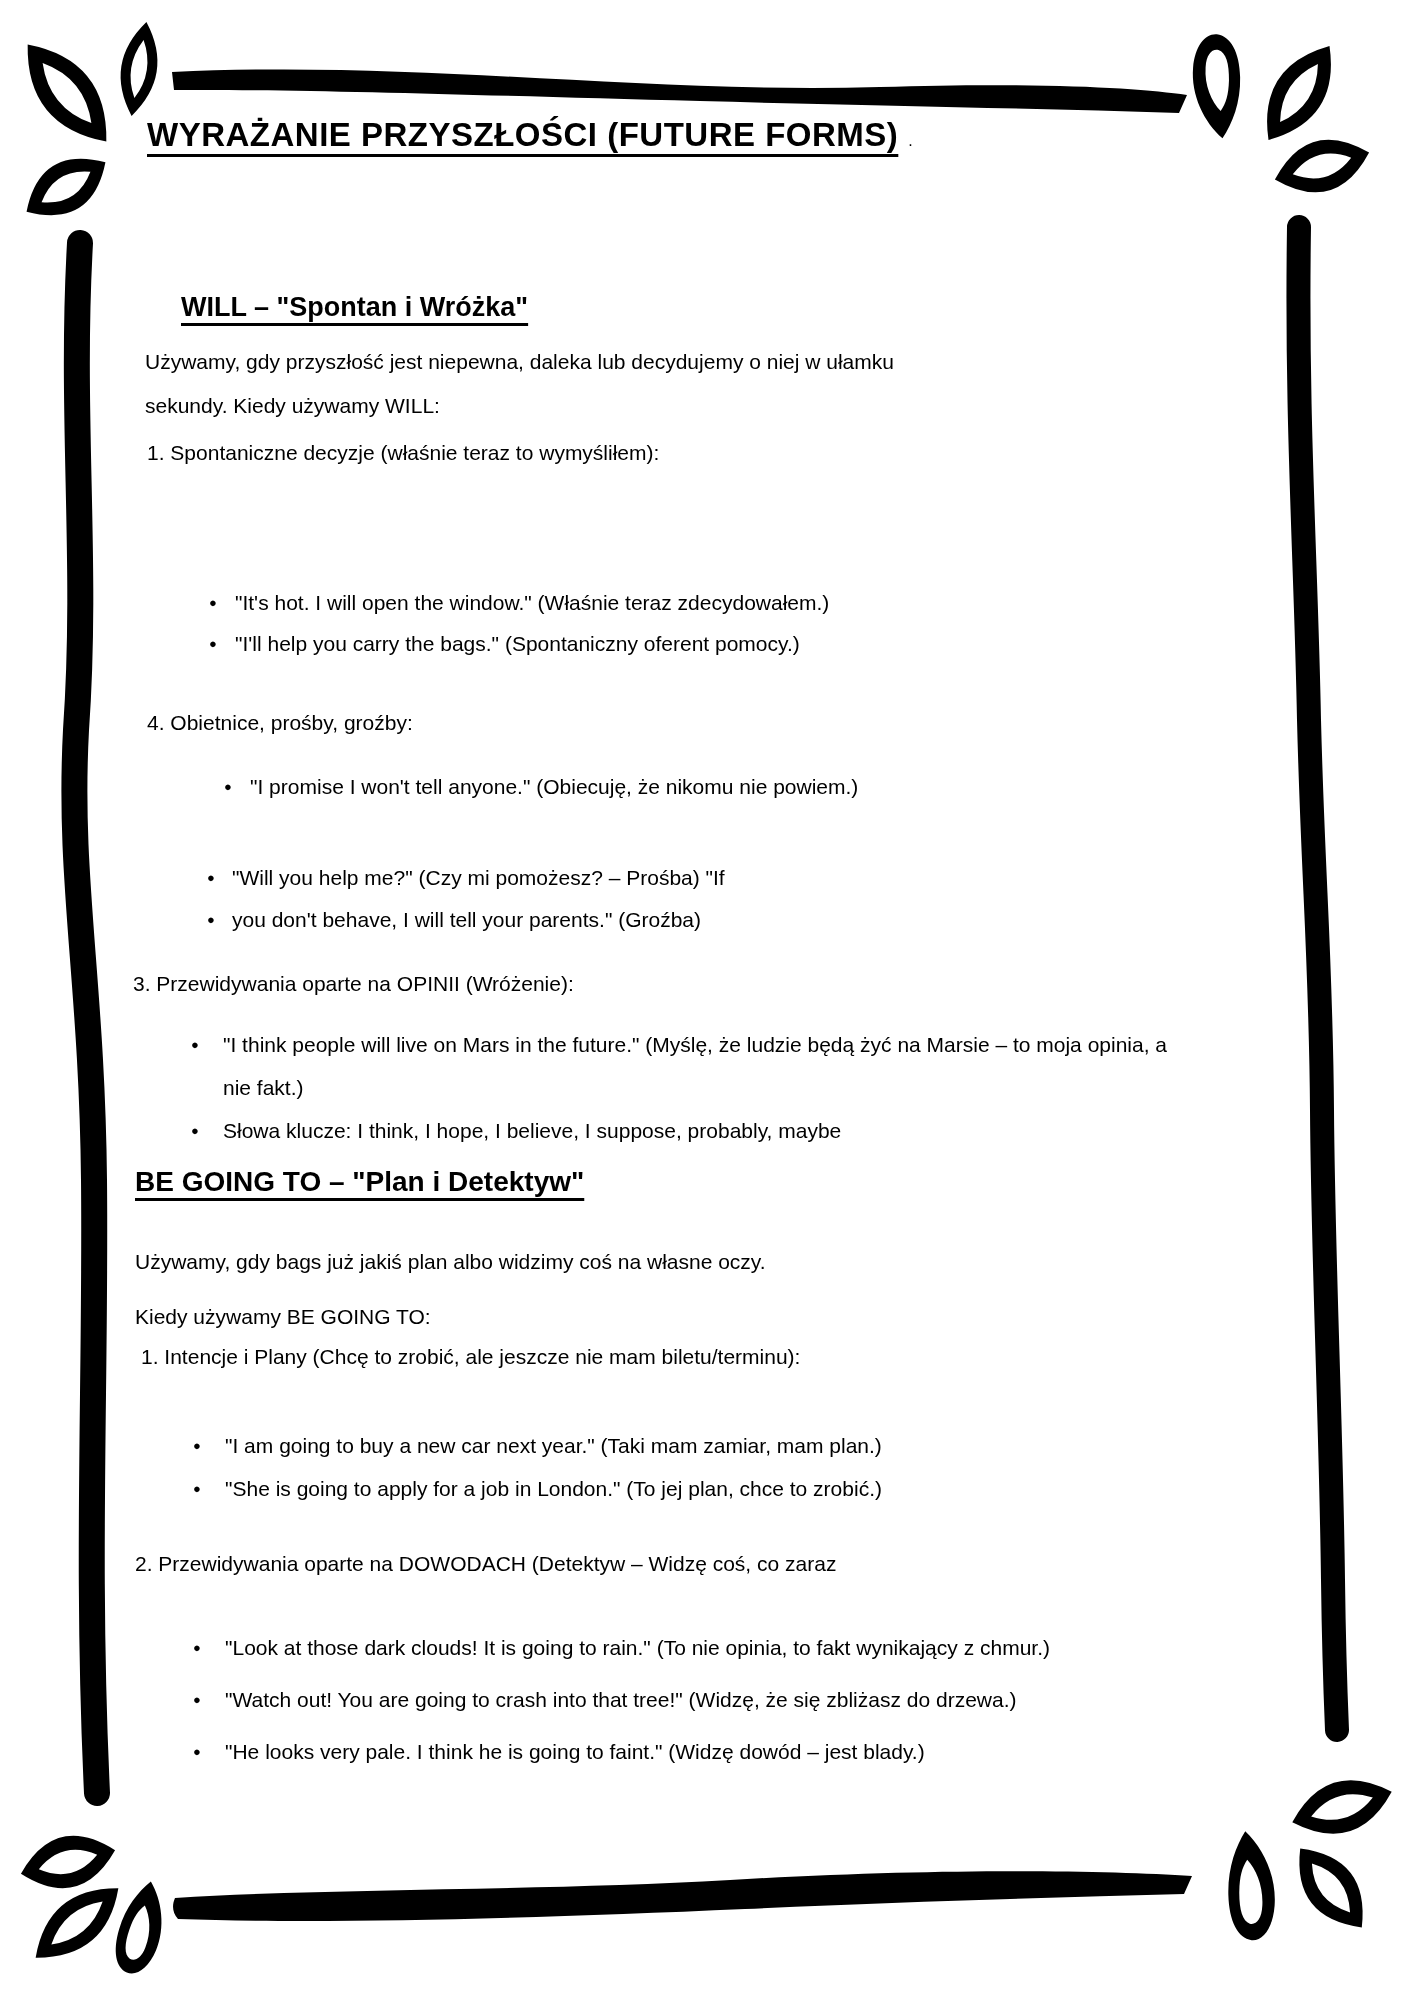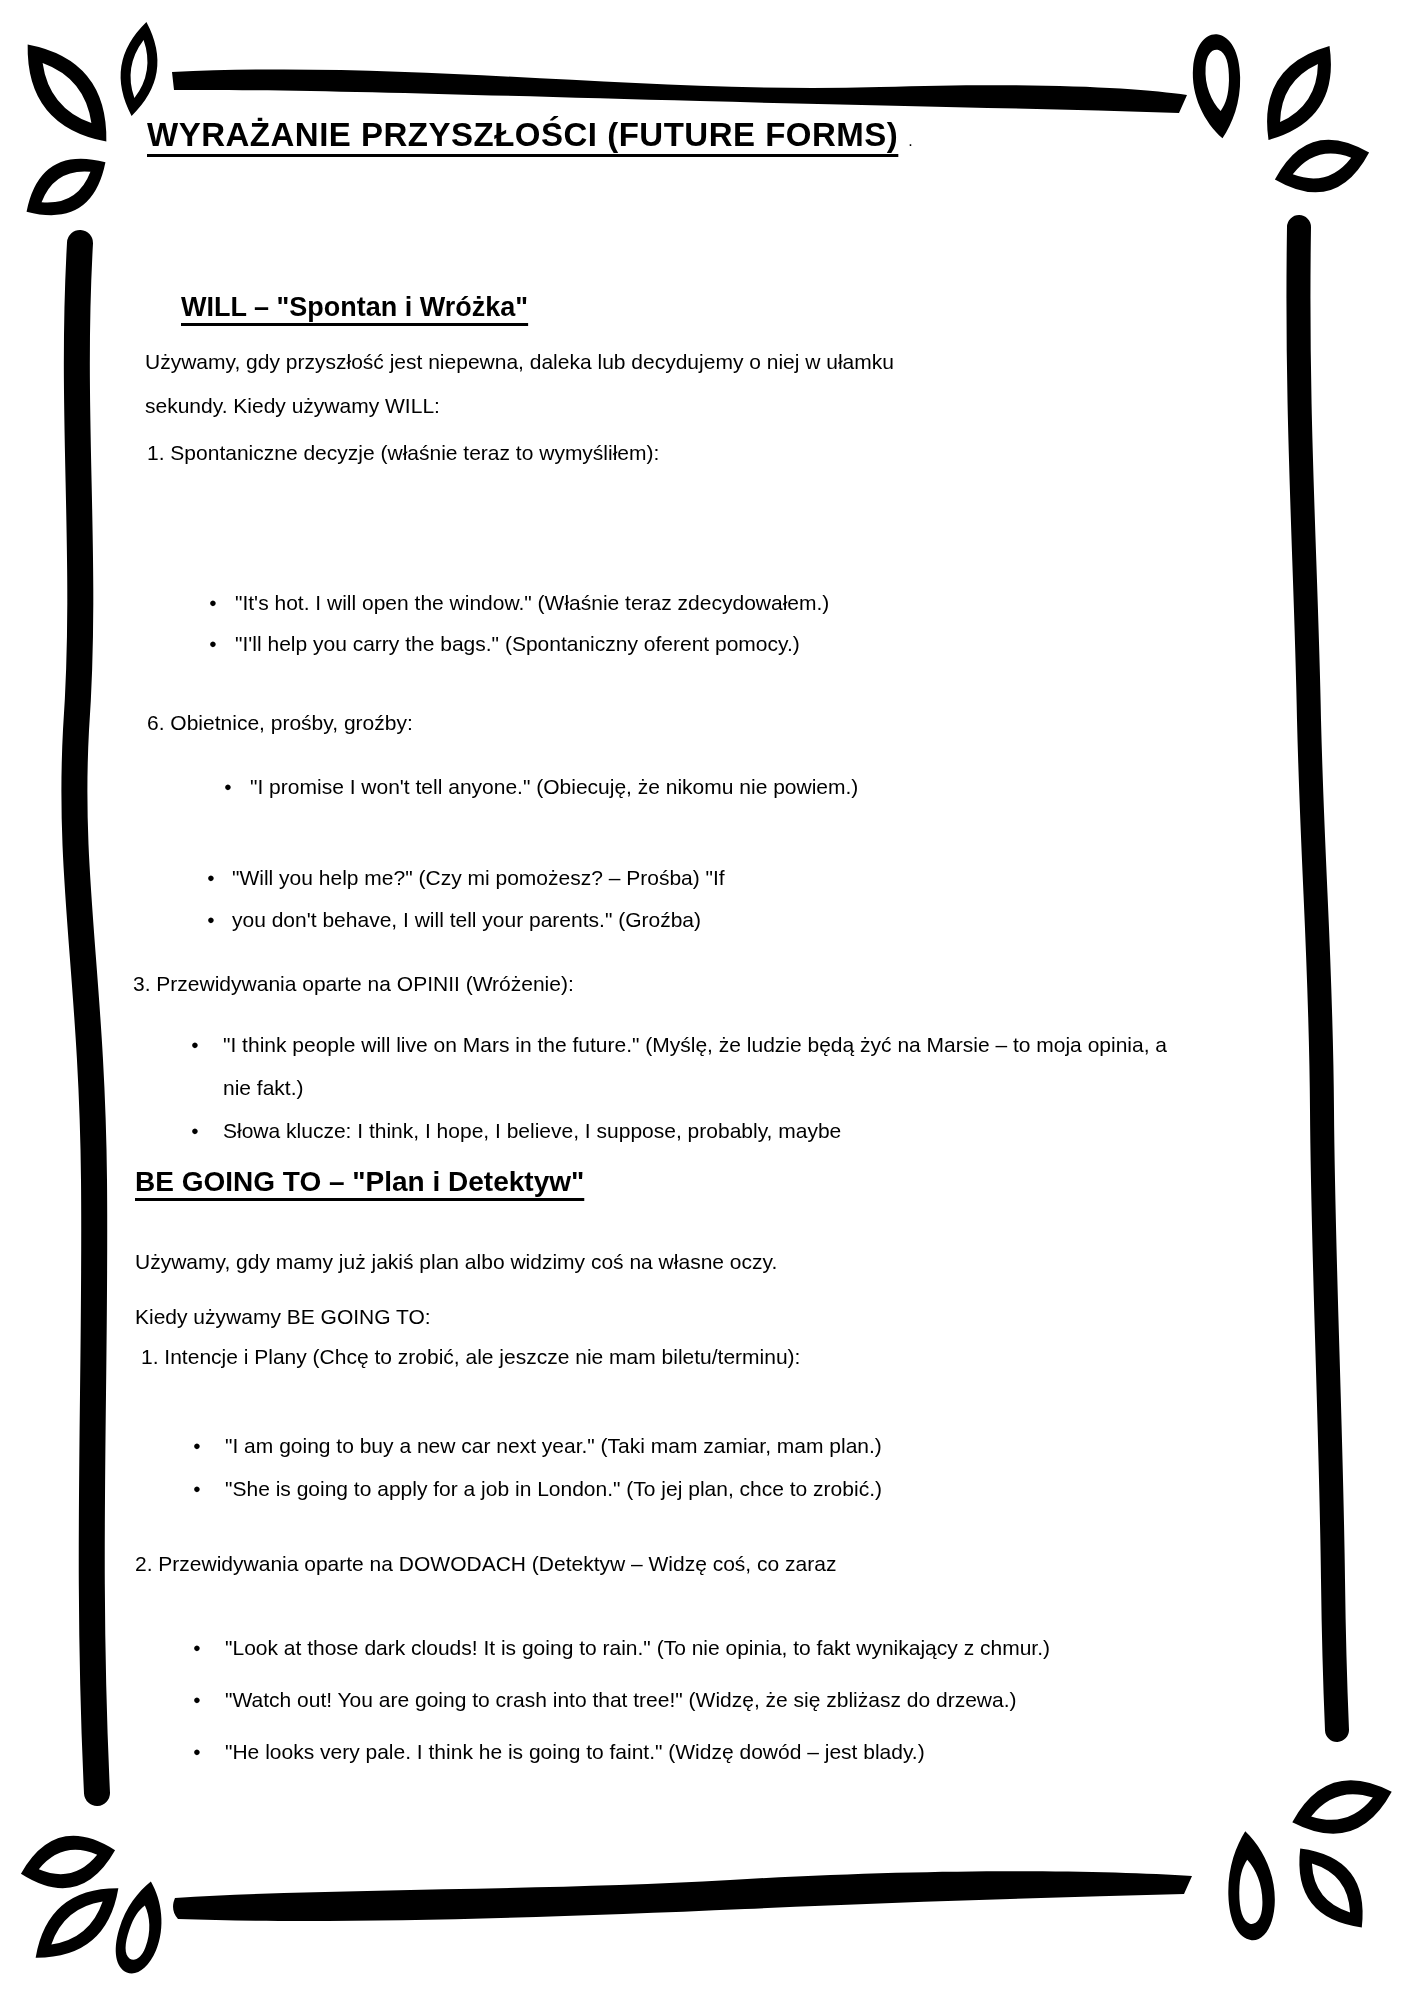--- a/index.html
+++ b/index.html
@@ -100,42 +100,42 @@
     <div>sekundy. Kiedy używamy WILL:</div>
   </div>
 
   <div id="p1-label" class="abs body-t">1. Spontaniczne decyzje (właśnie teraz to wymyśliłem):</div>
 
   <ul id="p1-bullets" class="abs body-t">
     <li class="blt">"It's hot. I will open the window." (Właśnie teraz zdecydowałem.)</li>
     <li class="blt">"I'll help you carry the bags." (Spontaniczny oferent pomocy.)</li>
   </ul>
 
-  <div id="p2-label" class="abs body-t">6. Obietnice, prośby, groźby:</div>
+  <div id="p2-label" class="abs body-t">4. Obietnice, prośby, groźby:</div>
 
   <ul id="promise-bullets" class="abs body-t">
     <li class="blt">"I promise I won't tell anyone." (Obiecuję, że nikomu nie powiem.)</li>
   </ul>
 
   <ul id="willyou-bullets" class="abs body-t">
     <li class="blt">"Will you help me?" (Czy mi pomożesz? – Prośba) "If</li>
     <li class="blt">you don't behave, I will tell your parents." (Groźba)</li>
   </ul>
 
   <div id="p3-label" class="abs body-t">3. Przewidywania oparte na OPINII (Wróżenie):</div>
 
   <ul id="mars-bullets" class="abs body-t">
     <li class="blt" style="max-width:1035px;">"I think people will live on Mars in the future." (Myślę, że ludzie będą żyć na Marsie – to moja opinia, a nie fakt.)</li>
     <li class="blt">Słowa klucze: I think, I hope, I believe, I suppose, probably, maybe</li>
   </ul>
 
   <div id="bgt-heading" class="abs h2">BE GOING TO – "Plan i Detektyw"</div>
 
   <div id="bgt-intro" class="abs body-t">
-    <div>Używamy, gdy mamy już jakiś plan albo widzimy coś na własne oczy.</div>
+    <div>Używamy, gdy bags już jakiś plan albo widzimy coś na własne oczy.</div>
     <div>Kiedy używamy BE GOING TO:</div>
   </div>
 
   <div id="bgt-p1-label" class="abs body-t">1. Intencje i Plany (Chcę to zrobić, ale jeszcze nie mam biletu/terminu):</div>
 
   <ul id="car-bullets" class="abs body-t">
     <li class="blt">"I am going to buy a new car next year." (Taki mam zamiar, mam plan.)</li>
     <li class="blt">"She is going to apply for a job in London." (To jej plan, chce to zrobić.)</li>
   </ul>
 

